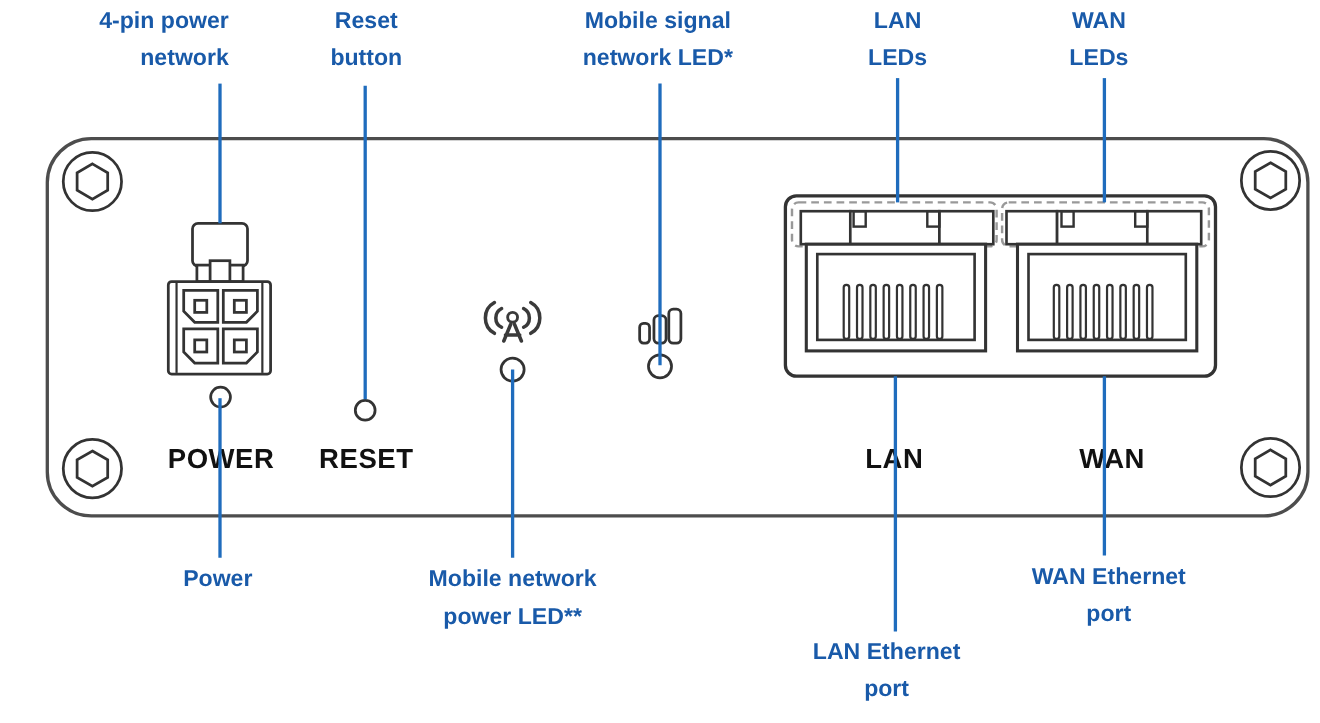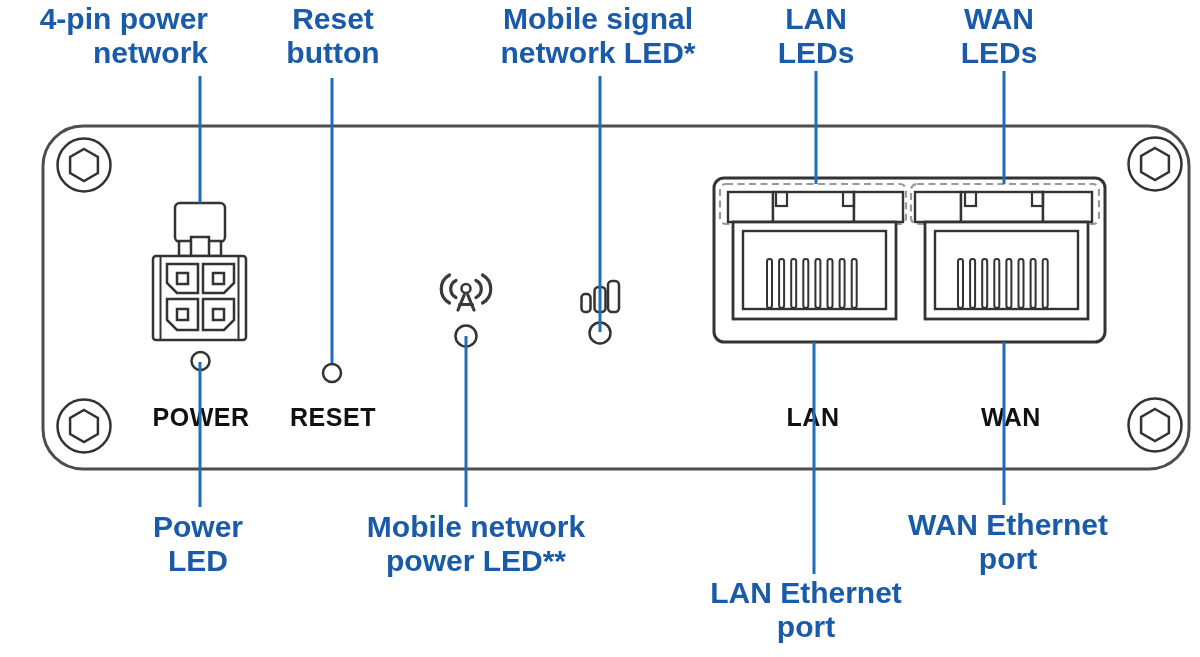--- a/index.html
+++ b/index.html
@@ -12,21 +12,21 @@
   }
   html,body{margin:0;padding:0;}
   body{
     width:1200px;height:657px;position:relative;background:#ffffff;
     font-family:"Liberation Sans",sans-serif;overflow:hidden;
   }
   .layer{position:absolute;left:0;top:0;width:1200px;height:657px;}
   svg{display:block;}
   .callout{
     position:absolute;color:var(--label-blue);font-weight:700;
-    font-size:30px;line-height:34px;text-align:center;white-space:nowrap;
+    font-size:21px;line-height:34px;text-align:center;white-space:nowrap;
     transform:translateX(-50%);z-index:2;
   }
   .callout.right-align{transform:none;text-align:right;}
   .panel-label{
     position:absolute;color:var(--panel-text);font-weight:700;
     font-size:25px;line-height:27px;letter-spacing:0.5px;white-space:nowrap;
     transform:translateX(-50%);z-index:2;
   }
   .lines-layer{z-index:3;pointer-events:none;}
   .device-layer{z-index:1;}
@@ -159,23 +159,22 @@
 <div class="callout" style="left:816px;top:2px">
   <span style="display:block">LAN</span>
   <span style="display:block">LEDs</span>
 </div>
 <div class="callout" style="left:999px;top:2px">
   <span style="display:block">WAN</span>
   <span style="display:block">LEDs</span>
 </div>
 <div class="callout" style="left:198px;top:510px">
   <span style="display:block">Power</span>
-  <span style="display:block">LED</span>
-</div>
-<div class="callout" style="left:476px;top:510px">
+</div>
+<div class="callout" style="left:466px;top:510px">
   <span style="display:block">Mobile network</span>
   <span style="display:block">power LED**</span>
 </div>
 <div class="callout" style="left:806px;top:576px">
   <span style="display:block">LAN Ethernet</span>
   <span style="display:block">port</span>
 </div>
 <div class="callout" style="left:1008px;top:508px">
   <span style="display:block">WAN Ethernet</span>
   <span style="display:block">port</span>

